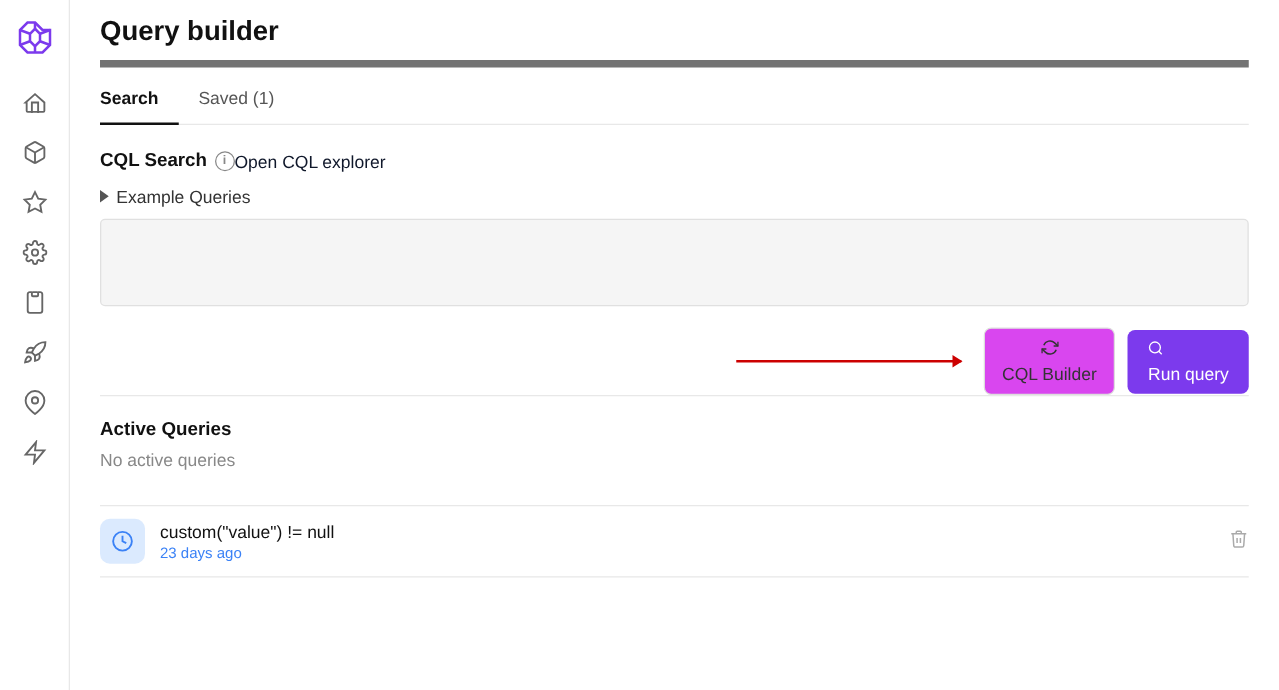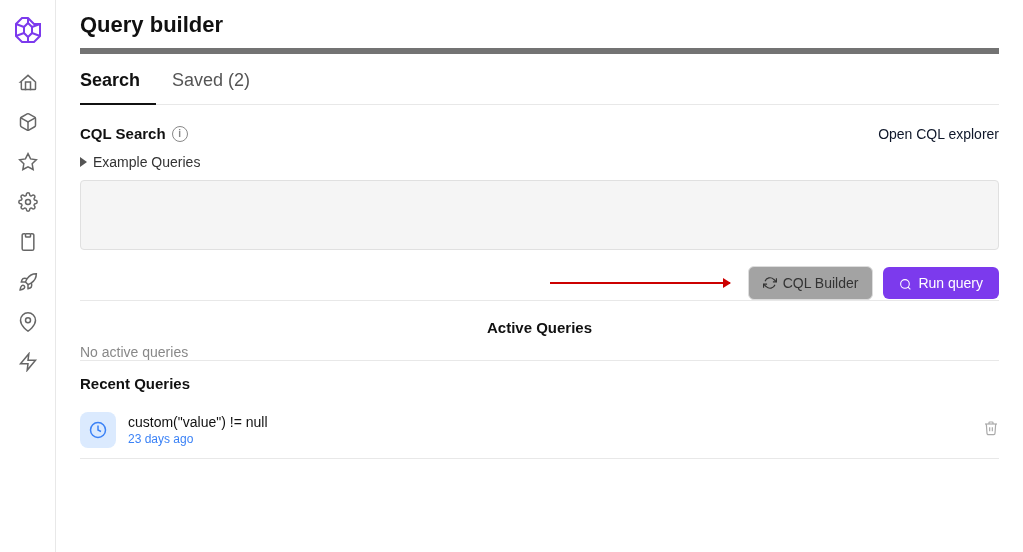--- a/index.html
+++ b/index.html
@@ -55,37 +55,37 @@
     
     .tabs {
       display: flex;
       gap: 0;
       border-bottom: 1px solid #e8e8e8;
       margin-top: 2px;
     }
     .tab {
       padding: 14px 16px 12px 0;
       margin-right: 16px;
-      font-size: 18px;
+      font-size: 14px;
       color: #555;
       cursor: pointer;
       border-bottom: 2px solid transparent;
       margin-bottom: -1px;
     }
     .tab.active {
       color: #111;
       font-weight: 600;
       border-bottom: 2px solid #111;
     }
 
     
     .section-header {
       display: flex;
       align-items: center;
-      justify-content: space-between;
+      justify-content: flex-start;
       margin-top: 20px;
       margin-bottom: 12px;
     }
     .section-title {
       font-size: 15px;
       font-weight: 700;
       color: #111;
       display: flex;
       align-items: center;
       gap: 6px;
@@ -172,52 +172,53 @@
       border-bottom: 5px solid transparent;
       border-left: 8px solid #cc0000;
     }
     .cql-builder-btn {
       display: flex;
       align-items: center;
       gap: 6px;
       padding: 8px 14px;
       border: 1px solid #ddd;
       border-radius: 6px;
-      background: #a3a3a3;
+      background: #d946ef;
       cursor: pointer;
       font-size: 14px;
       color: #333;
+      flex-direction: column;
     }
     .run-query-btn {
       display: flex;
-      align-items: flex-end;
+      align-items: flex-start;
       gap: 6px;
       padding: 8px 16px;
       border: none;
       border-radius: 6px;
       background: #7c3aed;
       cursor: pointer;
       font-size: 14px;
       color: #fff;
       font-weight: 500;
+      flex-direction: column;
     }
 
     
     .section-title-plain {
       font-size: 15px;
       font-weight: 700;
       color: #111;
       padding: 18px 0 8px 0;
       border-top: 1px solid #e8e8e8;
-      text-align: center;
     }
     .no-active {
       font-size: 14px;
       color: #888;
-      padding-bottom: 0;
+      padding-bottom: 28px;
       border-bottom: 1px solid #e8e8e8;
     }
 
     
     .recent-title {
       font-size: 15px;
       font-weight: 700;
       color: #111;
       padding: 14px 0 10px 0;
     }
@@ -323,21 +324,21 @@
       </svg>
   </div>
 </nav>
 
 <div class="main">
   <h1 class="page-title">Query builder</h1>
 
   
   <div class="tabs">
     <div class="tab active">Search</div>
-    <div class="tab">Saved (2)</div>
+    <div class="tab">Saved (1)</div>
   </div>
 
   
   <div class="section-header">
     <div class="section-title">
       <span>CQL Search</span>
       <span class="info-icon">i</span>
     </div>
     <a class="open-cql-link">Open CQL explorer</a>
   </div>
@@ -371,21 +372,20 @@
         </svg>
       <span>Run query</span>
     </button>
   </div>
 
   
   <div class="section-title-plain">Active Queries</div>
   <div class="no-active">No active queries</div>
 
   
-  <div class="recent-title">Recent Queries</div>
 
   <div class="recent-item">
     <div class="recent-icon">
       <svg width="18" height="18" viewBox="0 0 24 24" fill="none" stroke="#3b82f6" stroke-width="2">
           <circle cx="12" cy="12" r="10"></circle>
           <polyline points="12,6 12,12 16,14"></polyline>
         </svg>
     </div>
     <div class="recent-info">
       <div class="recent-query-text">custom("value") != null</div>

